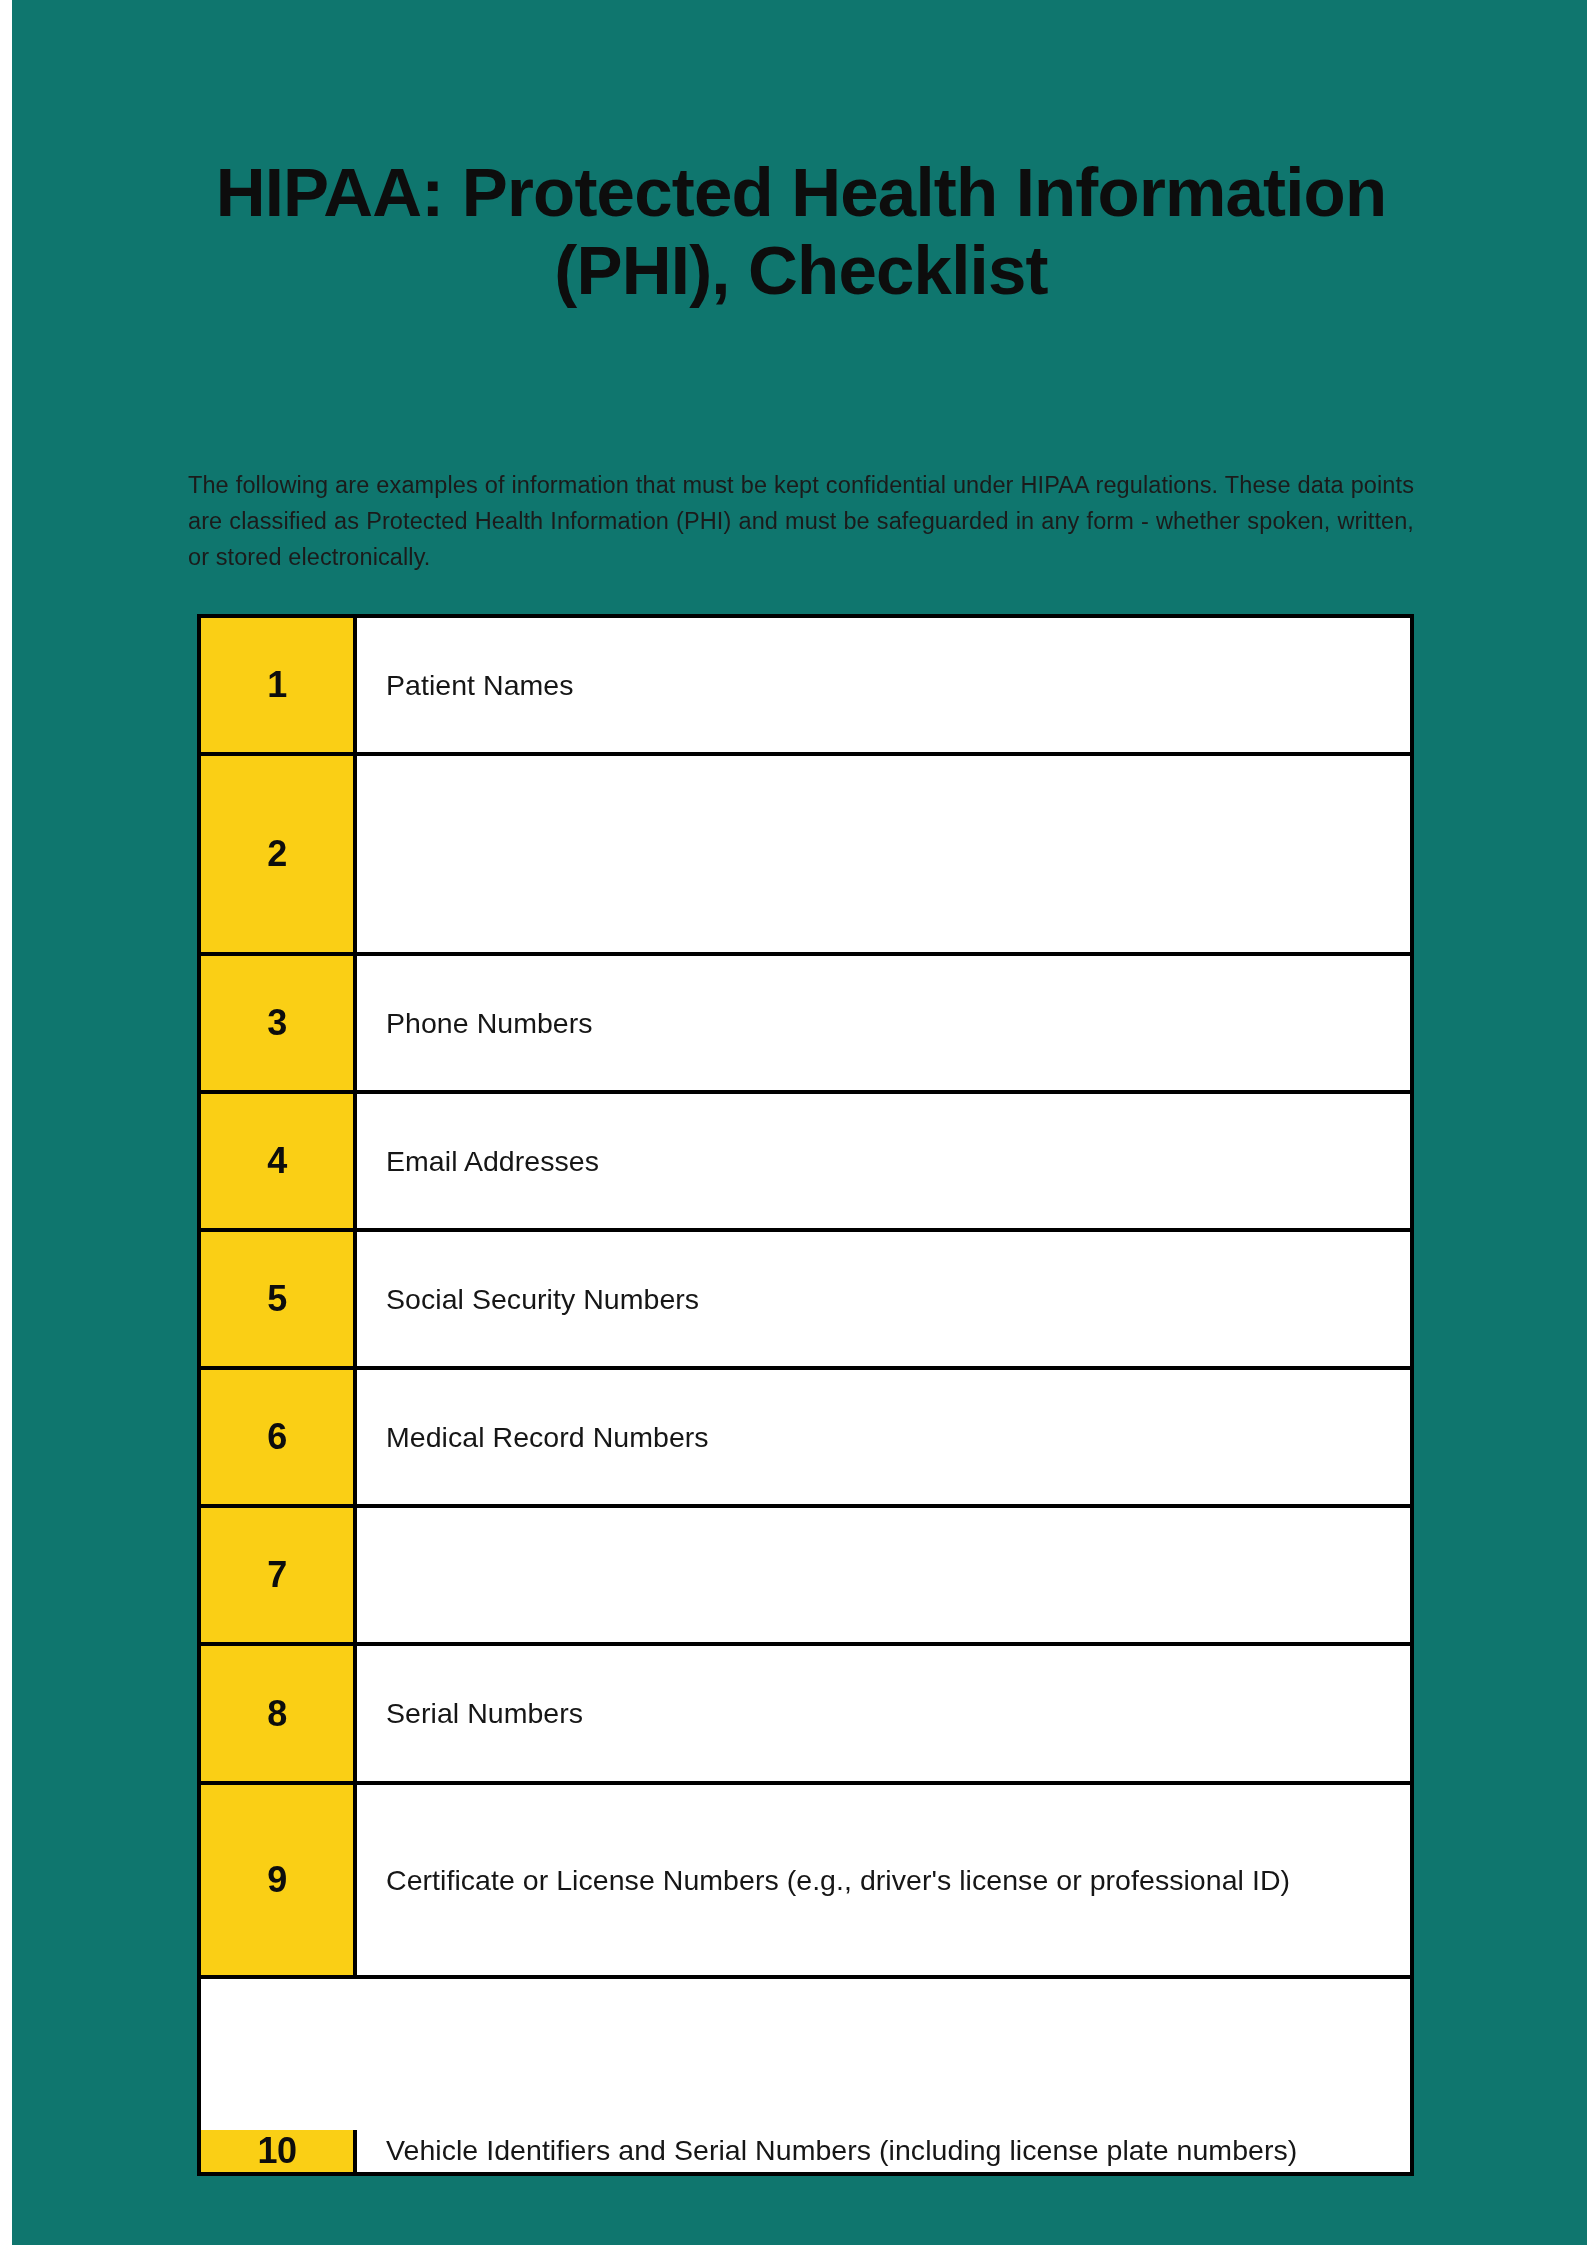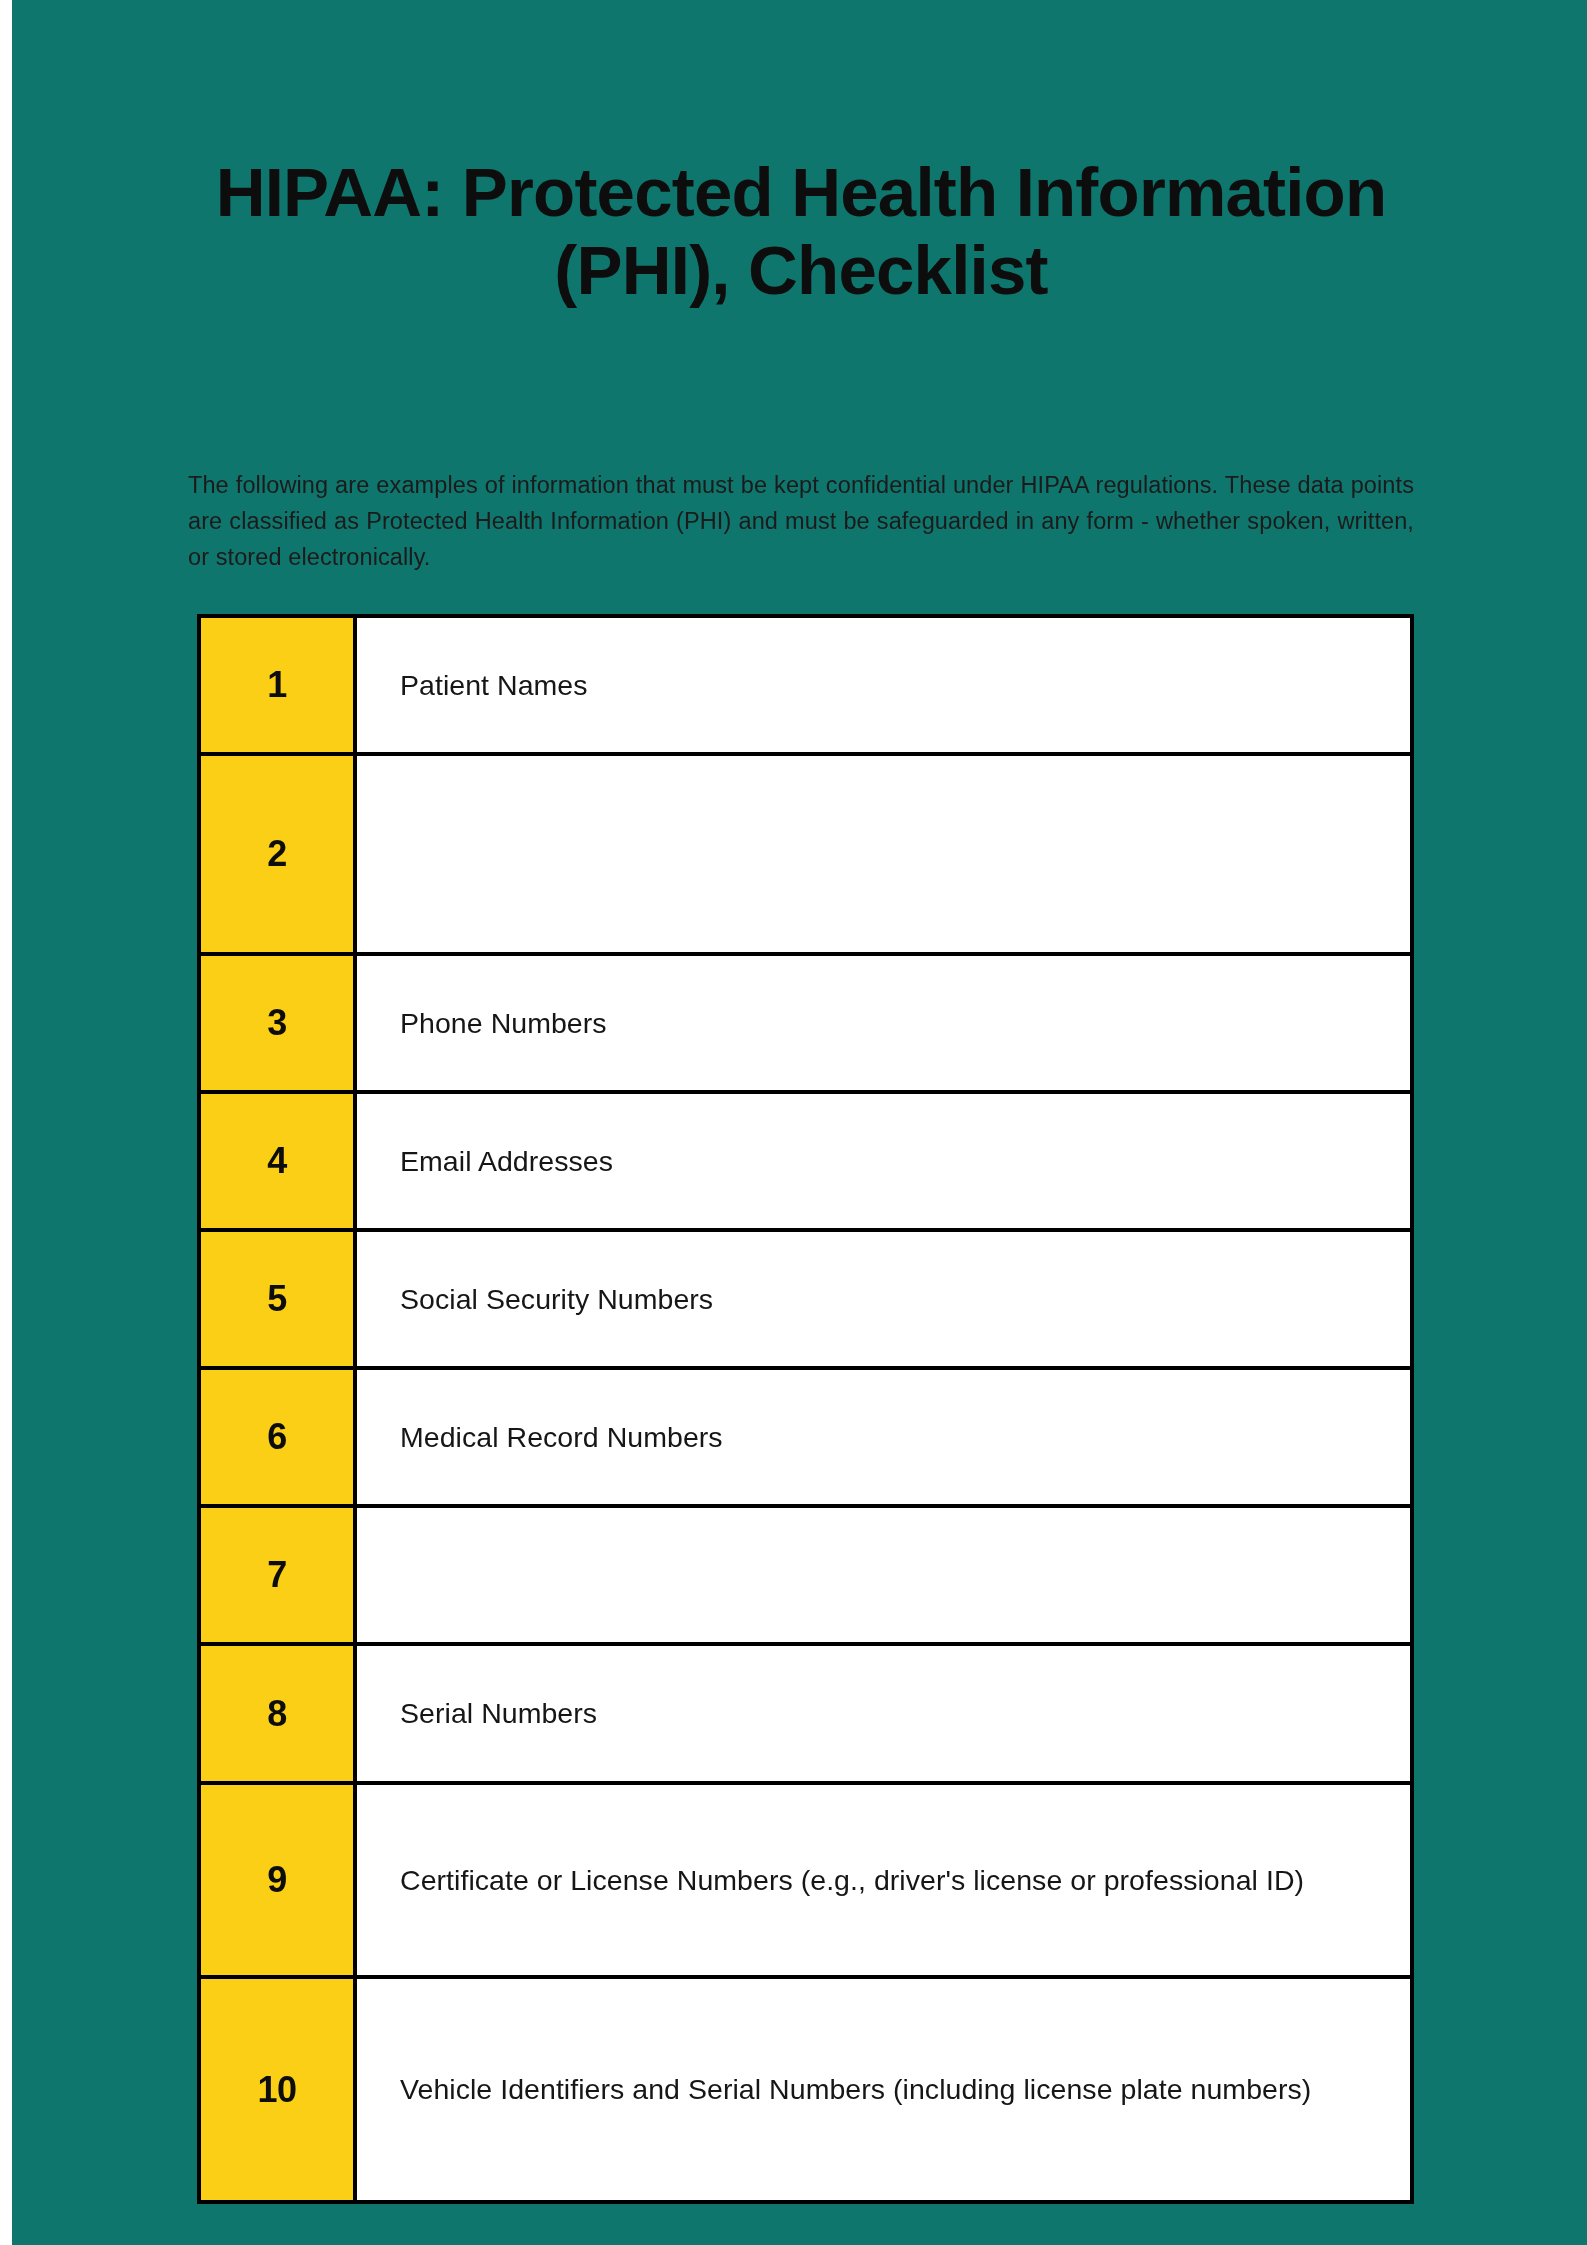--- a/index.html
+++ b/index.html
@@ -82,37 +82,37 @@
     font-size: 36px;
     font-weight: 800;
     color: #0d0d0d;
     letter-spacing: -0.5px;
   }
   .label-cell {
     flex: 1 1 auto;
     display: flex;
     align-items: center;
     box-sizing: border-box;
-    padding: 0 30px 0 43px;
+    padding: 0 30px 0 29px;
     font-size: 28.5px;
     line-height: 43px;
     font-weight: 400;
     color: #161616;
     letter-spacing: 0.05px;
   }
   .row.r1  { height: 138px; }
   .row.r2  { height: 200px; }
   .row.r3  { height: 138px; }
   .row.r4  { height: 138px; }
   .row.r5  { height: 138px; }
   .row.r6  { height: 138px; }
   .row.r7  { height: 138px; }
   .row.r8  { height: 139px; }
   .row.r9  { height: 194px; }
-  .row.r10 { height: 221px; }
+  .row.r10 { height: 193px; align-items: flex-end; }
 </style>
 </head>
 <body>
 
 <div class="page">
 
   <h1 class="title">HIPAA: Protected Health Information (PHI), Checklist</h1>
 
   <p class="intro">The following are examples of information that must be kept confidential under HIPAA regulations. These data points are classified as Protected Health Information (PHI) and must be safeguarded in any form - whether spoken, written, or stored electronically.</p>
 

